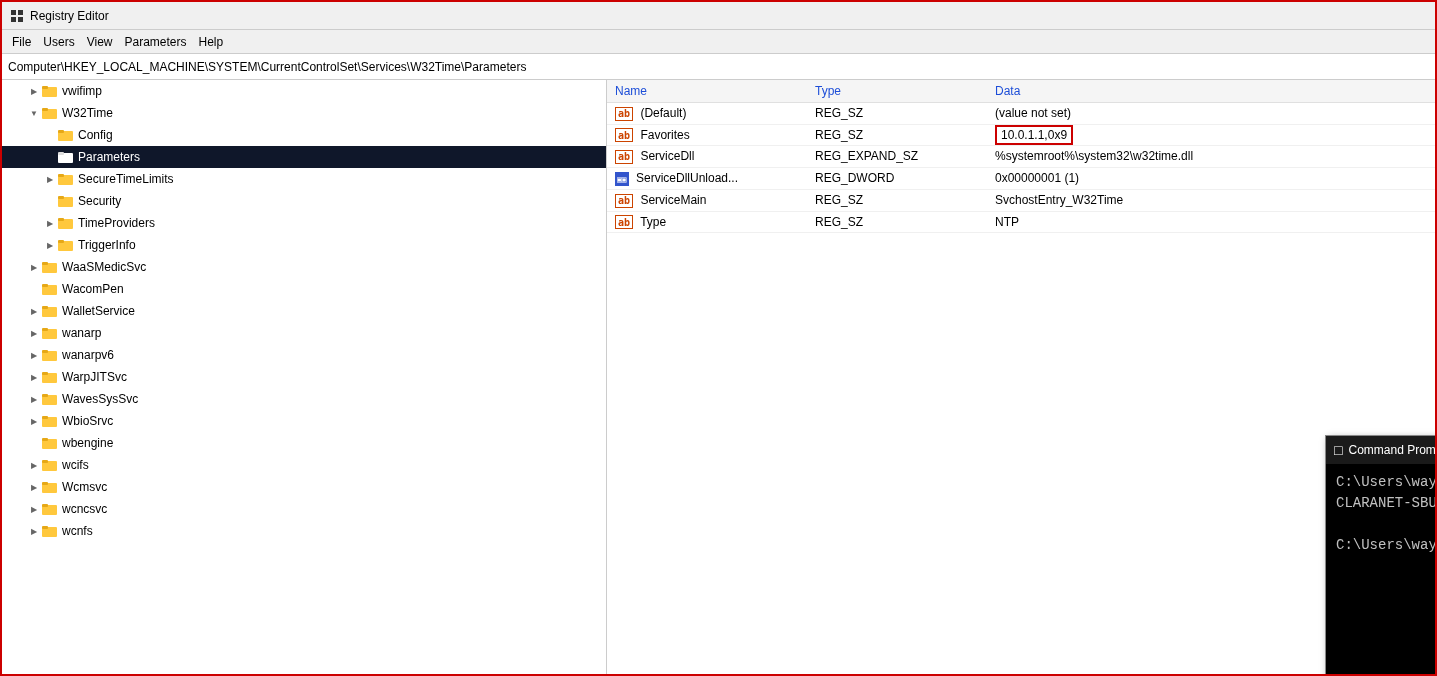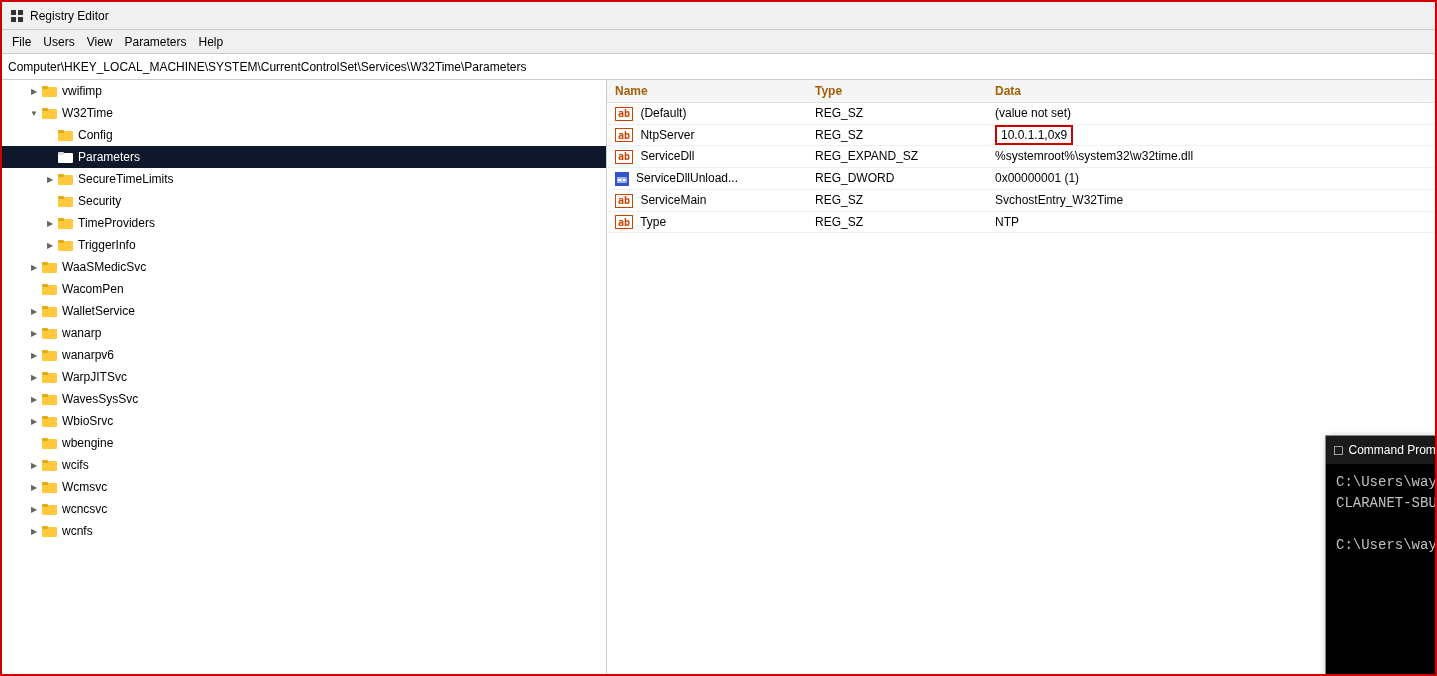--- a/index.html
+++ b/index.html
@@ -151,24 +151,24 @@
     }
 
     .details-table {
       width: 100%;
       border-collapse: collapse;
     }
     .details-table th {
       text-align: left;
       padding: 4px 8px;
       border-bottom: 1px solid #e0e0e0;
-      font-weight: bold;
+      font-weight: normal;
       font-size: 12px;
       background: #f5f5f5;
-      color: #a16207;
+      color: #1d4ed8;
       position: sticky;
       top: 0;
     }
     .details-table td {
       padding: 3px 8px;
       font-size: 12px;
       vertical-align: middle;
       color: #000;
       border-bottom: 1px solid #f0f0f0;
       white-space: nowrap;
@@ -555,21 +555,21 @@
               <span class="reg-type-icon">ab</span>
               <span>(Default)</span>
             </td>
             <td>REG_SZ</td>
             <td>(value not set)</td>
           </tr>
 
           <tr>
             <td>
               <span class="reg-type-icon">ab</span>
-              <span>NtpServer</span>
+              <span>Favorites</span>
             </td>
             <td>REG_SZ</td>
             <td>
               <span class="highlighted-cell">10.0.1.1,0x9</span>
             </td>
           </tr>
 
           <tr>
             <td>
               <span class="reg-type-icon">ab</span>

